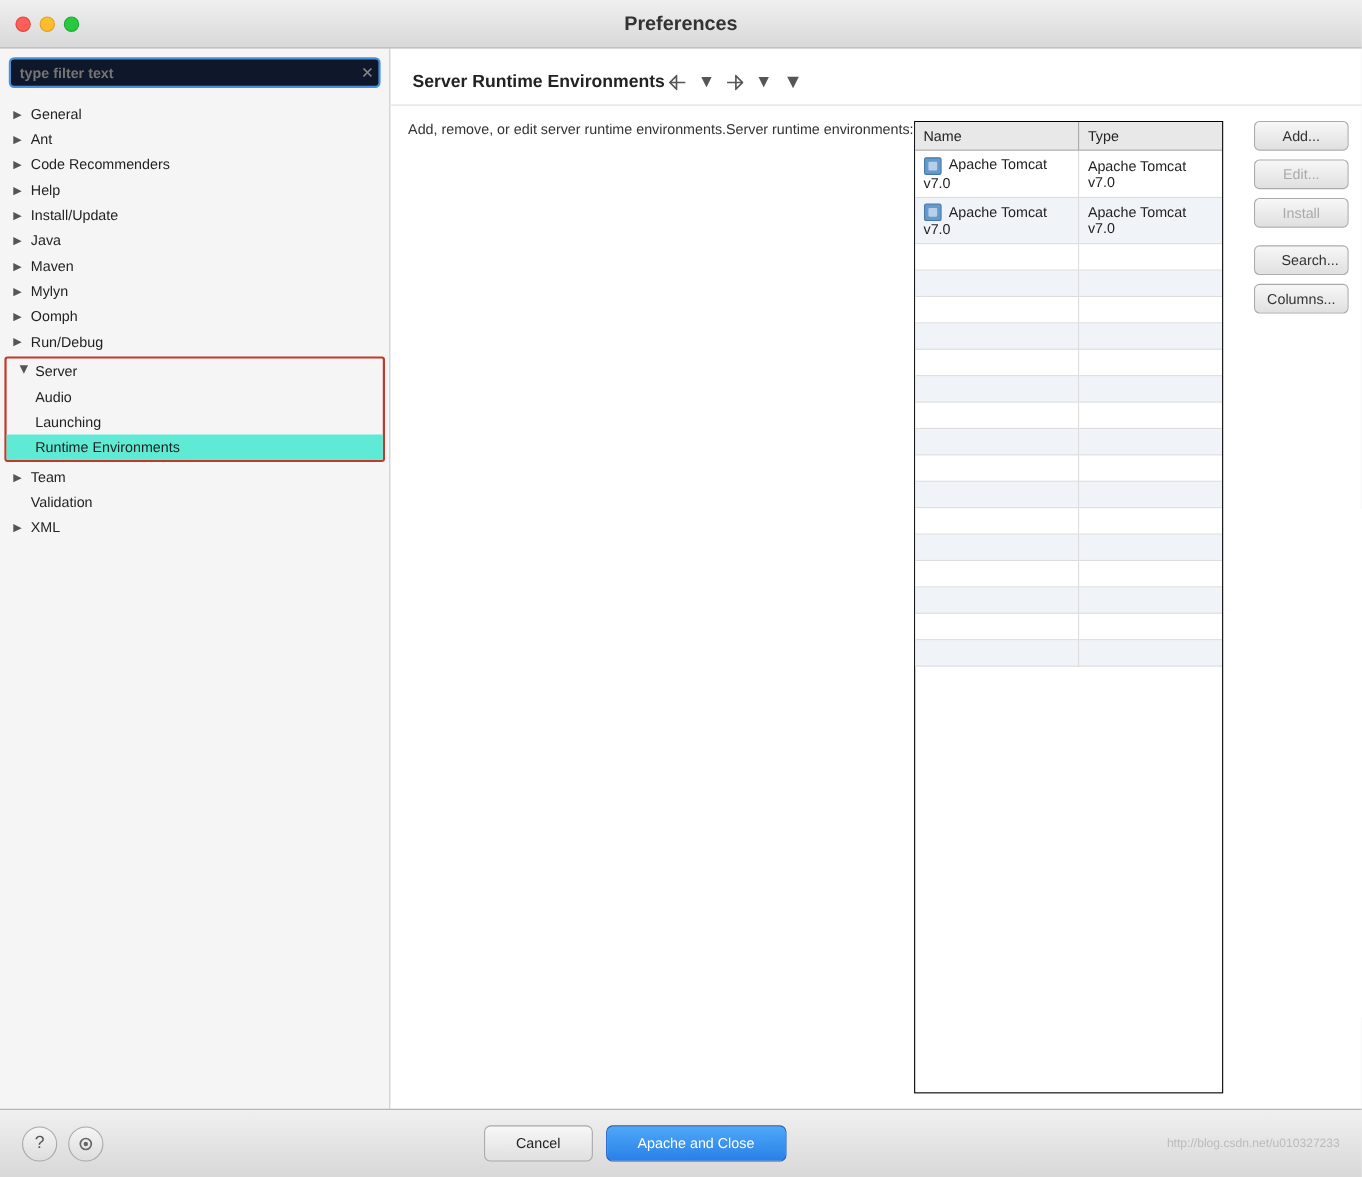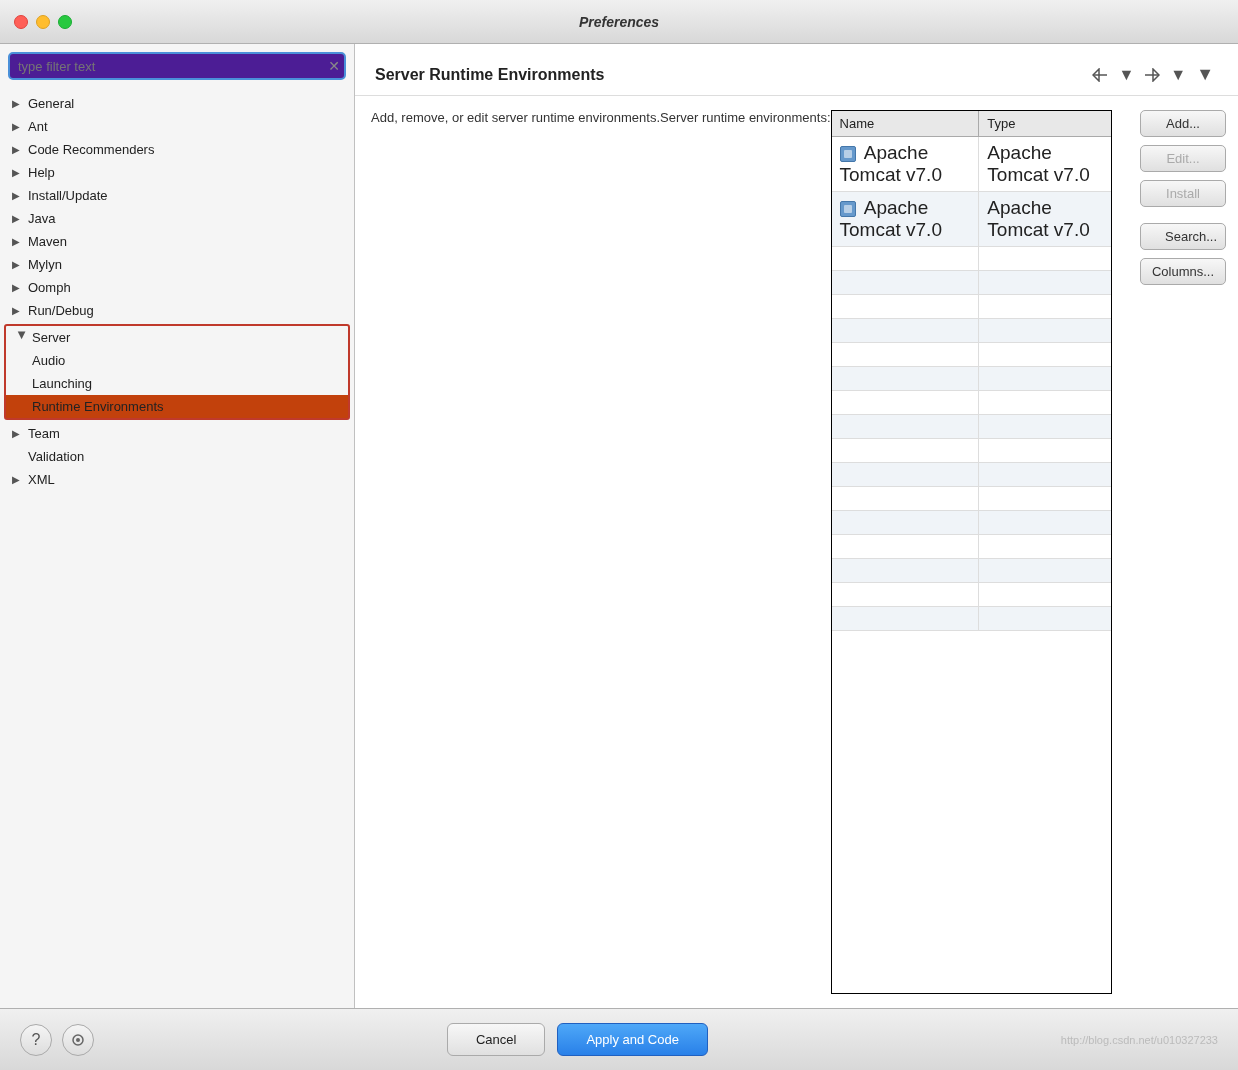--- a/index.html
+++ b/index.html
@@ -17,24 +17,23 @@
       background: linear-gradient(to bottom, #f0f0f0, #d8d8d8);
       height: 44px;
       display: flex;
       align-items: center;
       justify-content: center;
       position: relative;
       border-bottom: 1px solid #b0b0b0;
       flex-shrink: 0;
     }
     .titlebar-title {
-      font-size: 14px;
+      font-size: 18px;
       font-weight: 600;
       color: #333;
-      font-style: italic;
     }
     .traffic-lights {
       position: absolute;
       left: 14px;
       display: flex;
       gap: 8px;
       align-items: center;
     }
     .traffic-light {
       width: 14px;
@@ -65,22 +64,23 @@
       padding: 8px 8px;
     }
     .search-box {
       width: 100%;
       height: 28px;
       border: 2px solid #4a90d9;
       border-radius: 5px;
       padding: 0 24px 0 8px;
       font-size: 13px;
       color: #888;
-      background: #4c1d95;
+      background: #0f172a;
       outline: none;
+      font-weight: bold;
     }
     .search-box-container {
       position: relative;
     }
     .search-clear-btn {
       position: absolute;
       right: 6px;
       top: 50%;
       transform: translateY(-50%);
       cursor: pointer;
@@ -98,21 +98,21 @@
     .tree-item {
       padding: 4px 8px 4px 12px;
       cursor: pointer;
       display: flex;
       align-items: center;
       gap: 4px;
       color: #222;
       user-select: none;
     }
     .tree-item.selected {
-      background: #c2410c;
+      background: #5eead4;
     }
     .tree-item .arrow {
       font-size: 10px;
       color: #555;
       display: inline-block;
       width: 12px;
     }
     .tree-item .arrow.expanded { transform: rotate(90deg); display: inline-block; }
     .tree-item.child {
       padding-left: 28px;
@@ -132,21 +132,20 @@
       display: flex;
       flex-direction: column;
       background: white;
       padding: 0;
     }
     .panel-header {
       padding: 18px 20px 8px 20px;
       border-bottom: 1px solid #ddd;
       display: flex;
       align-items: center;
-      justify-content: space-between;
     }
     .panel-title {
       font-size: 16px;
       font-weight: bold;
       color: #222;
     }
     .panel-nav-icons {
       display: flex;
       align-items: center;
       gap: 4px;
@@ -200,21 +199,21 @@
       text-align: left;
       font-weight: normal;
       font-size: 13px;
       color: #222;
     }
     .env-table thead tr th:last-child { border-right: none; }
     .env-table tbody tr td {
       border-bottom: 1px solid #ddd;
       border-right: 1px solid #ddd;
       padding: 5px 8px;
-      font-size: 19px;
+      font-size: 13px;
       color: #222;
       vertical-align: middle;
     }
     .env-table tbody tr td:last-child { border-right: none; }
     .env-table tbody tr:nth-child(even) { background: #f0f4f8; }
     .env-table tbody tr:nth-child(odd) { background: white; }
     .env-row-icon {
       display: inline-block;
       width: 16px;
       height: 16px;
@@ -557,16 +556,16 @@
     <button class="bottom-icon-btn">?</button>
     <button class="bottom-icon-btn">
       <svg width="16" height="16" viewBox="0 0 16 16">
         <circle cx="8" cy="8" r="5" fill="none" stroke="#666" stroke-width="1.5"></circle>
         <circle cx="8" cy="8" r="2" fill="#666"></circle>
       </svg>
     </button>
   </div>
   <div class="bottom-right-btns">
     <button class="cancel-btn">Cancel</button>
-    <button class="apply-btn">Apply and Code</button>
+    <button class="apply-btn">Apache and Close</button>
   </div>
   <span class="watermark" style="position:static; font-size:11px; color:#bbb;">http://blog.csdn.net/u010327233</span>
 </div>
 
 </body></html>

